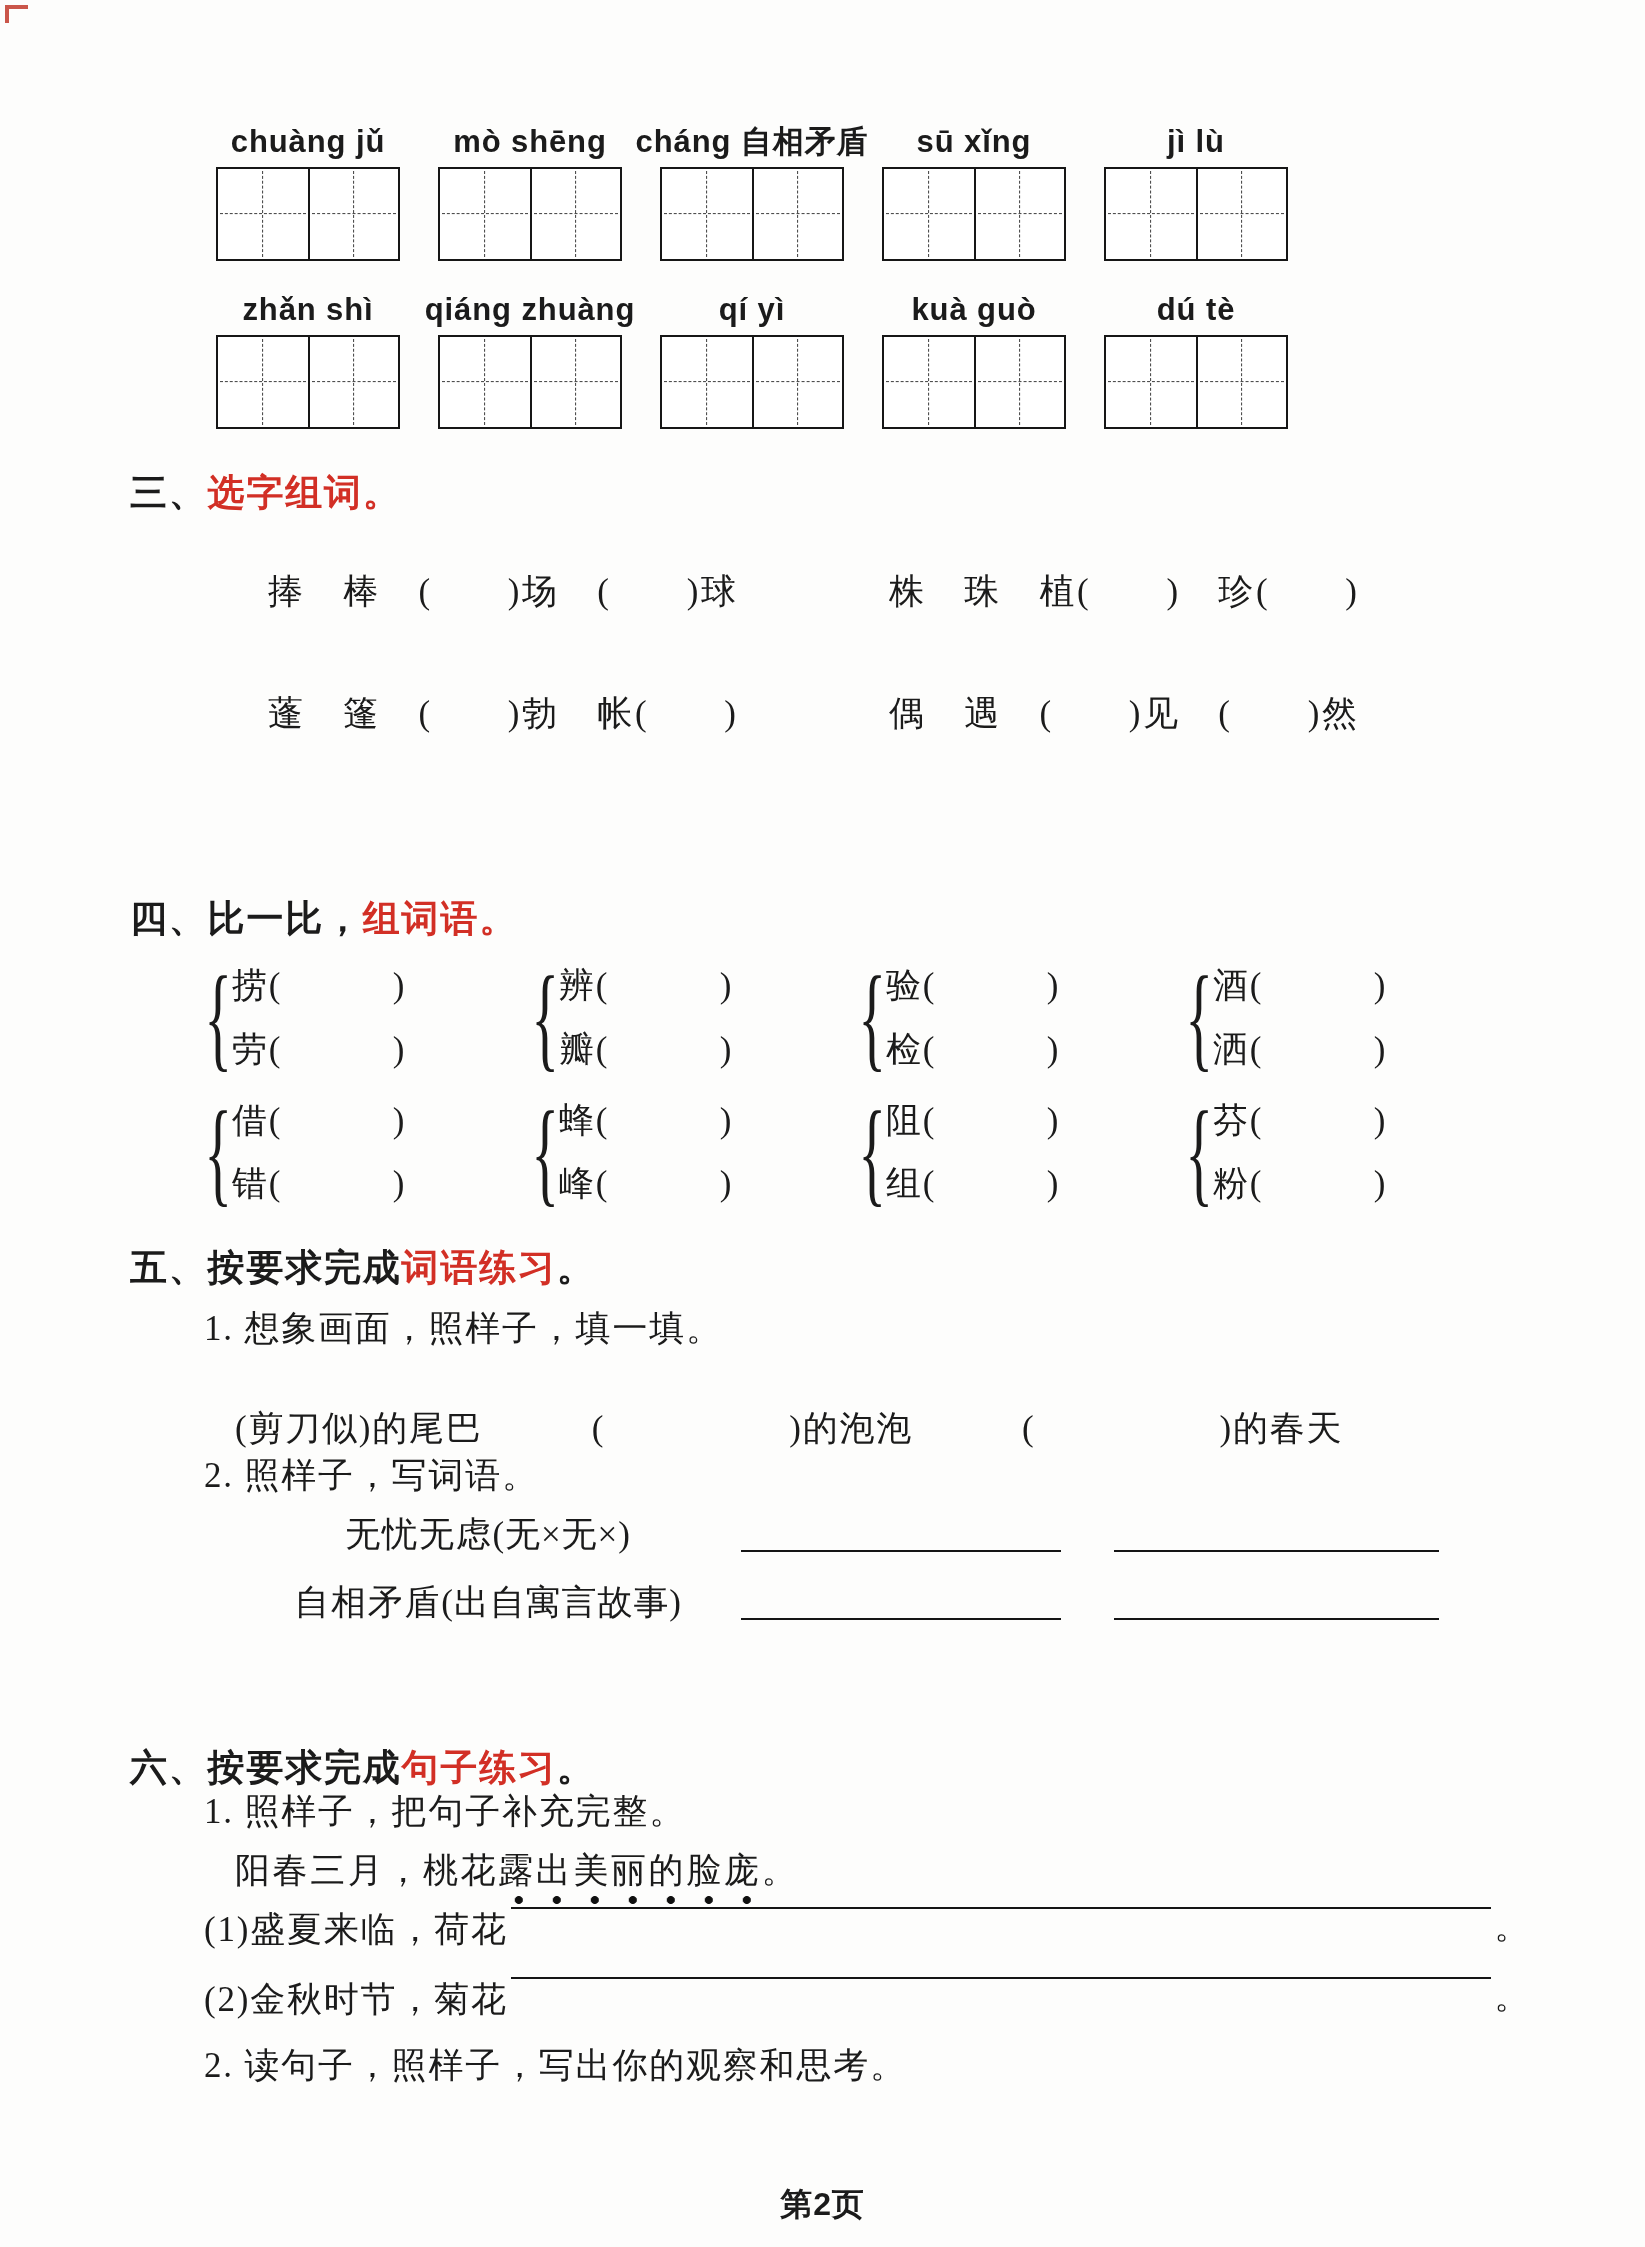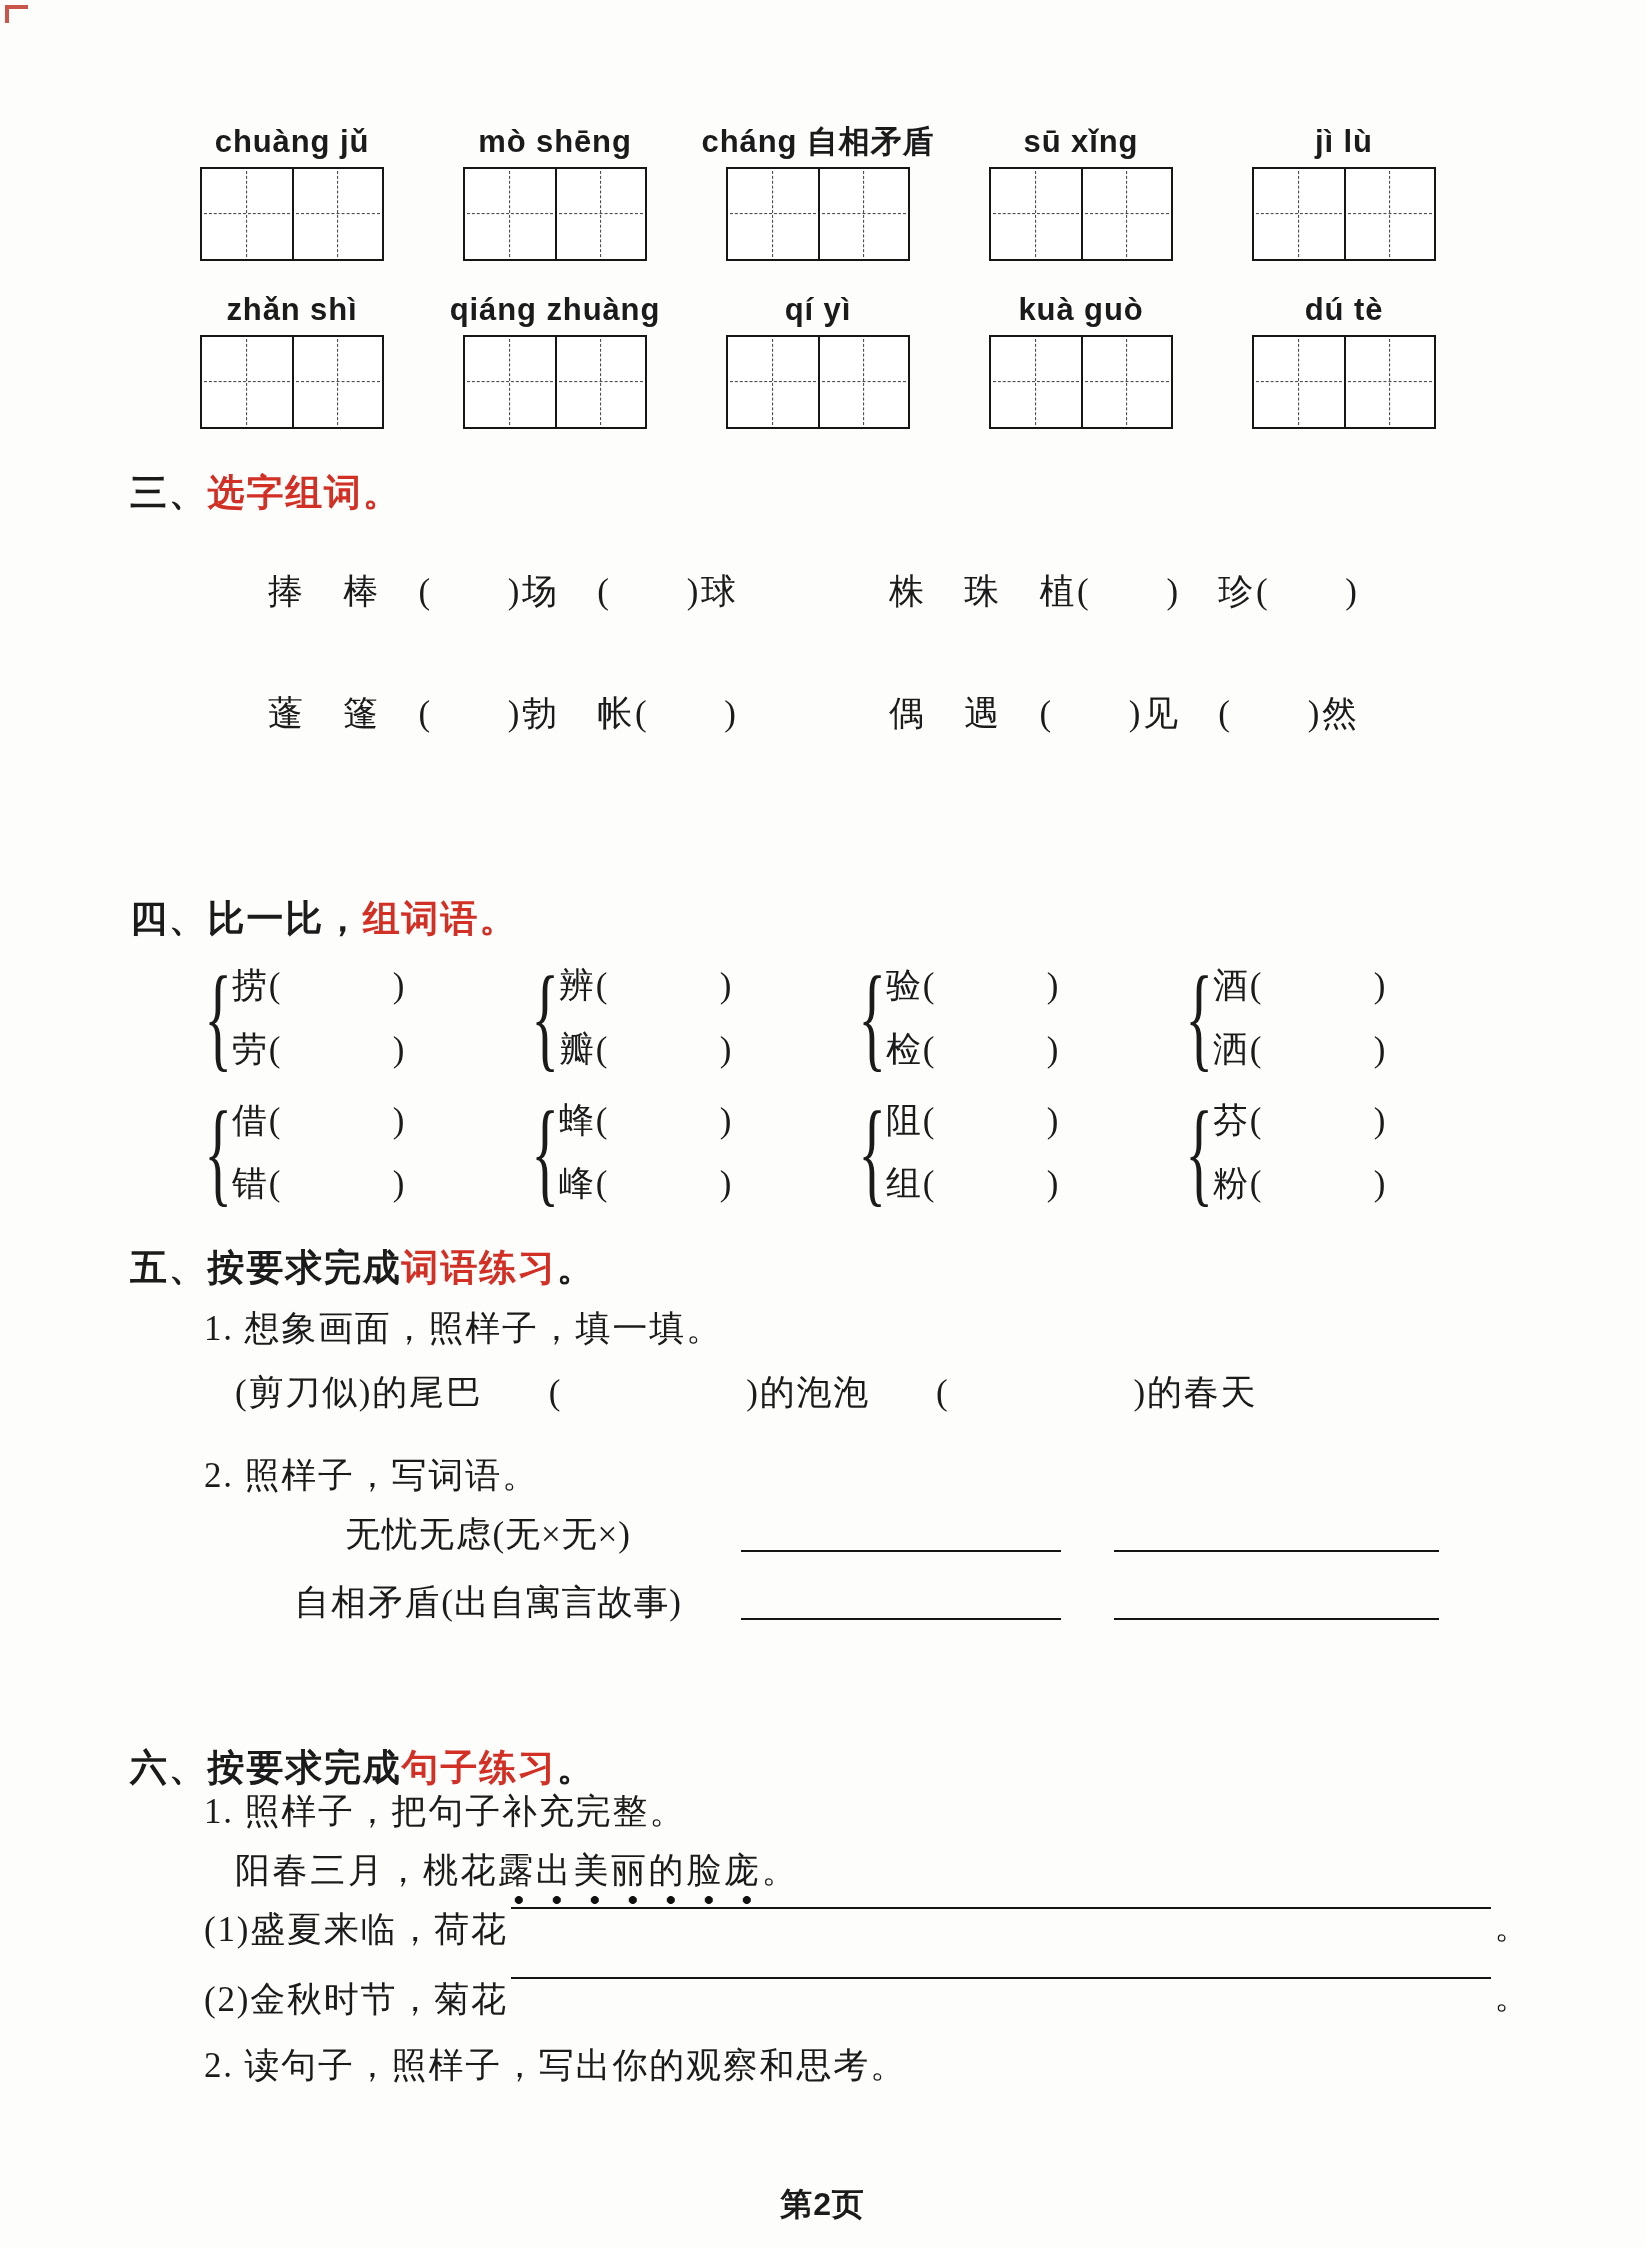--- a/index.html
+++ b/index.html
@@ -10,21 +10,21 @@
     background:#fdfdfc; color:var(--ink);
     font-family:"Liberation Serif","DejaVu Serif",serif;
   }
   .abs{ position:absolute; }
 
   
   .corner-mark{ left:5.3px; top:5.3px; width:23px; height:17.6px;
     border-left:4.4px solid #c23a2b; border-top:4.4px solid #c23a2b; opacity:.85; }
 
   
-  .pinyin-row{ left:200px; display:flex; gap:79px; }
+  .pinyin-row{ left:216px; display:flex; gap:38px; }
   .pinyin-group{ width:184px; display:flex; flex-direction:column; align-items:center; }
   .pinyin-label{
     font-family:"Liberation Sans","DejaVu Sans",sans-serif;
     font-size:31px; font-weight:600; letter-spacing:0.9px; white-space:nowrap;
     height:37px; line-height:37px;
   }
   .tian-box{ margin-top:7px; display:flex; border:2.6px solid #161616; background:#fff; }
   .tian-cell{ width:90px; height:90px; position:relative; }
   .tian-cell + .tian-cell{ border-left:2.6px solid #161616; }
   .tian-cell::before{ content:""; position:absolute; left:50%; top:1.8px; bottom:1.8px;
@@ -51,22 +51,22 @@
   .s4-row{ display:flex; }
   .s4-pair{ width:327px; display:flex; align-items:center; }
   .brace{ flex:0 0 auto; width:37px; font-size:116px; line-height:102px;
     font-weight:400; transform:scaleX(.5); transform-origin:center;
     font-family:"Liberation Serif","DejaVu Serif",serif; }
   .pair-col{ display:flex; flex-direction:column; gap:24.6px; }
   .pair-line{ font-size:35px; line-height:39px; letter-spacing:1.8px; white-space:nowrap; }
 
   
   .sub-label{ font-size:35px; letter-spacing:1.8px; white-space:nowrap; line-height:42px; }
-  .s5-example{ left:235px; display:flex; gap:66px; font-size:35px; letter-spacing:1.8px;
-    line-height:44px; white-space:nowrap; }
+  .s5-example{ left:235px; display:flex; gap:109px; font-size:35px; letter-spacing:1.8px;
+    line-height:44px; white-space:nowrap;margin-top:36px; }
   .s5-wrows{ left:235px; }
   .s5-wrow{ display:flex; align-items:flex-end; height:44px; margin-bottom:24px;
     font-size:35px; letter-spacing:1.8px; white-space:nowrap; }
   .s5-wlabel{ width:506px; flex:0 0 auto; line-height:44px;text-align:center; }
   .wnote{ letter-spacing:0.9px; }
   .blankline{ flex:0 0 auto; border-bottom:2.6px solid #151515; height:0; margin-bottom:5.3px; }
   .bl1{ width:320px; }
   .blgap{ width:53px; flex:0 0 auto; }
   .bl2{ width:325px; }
 

